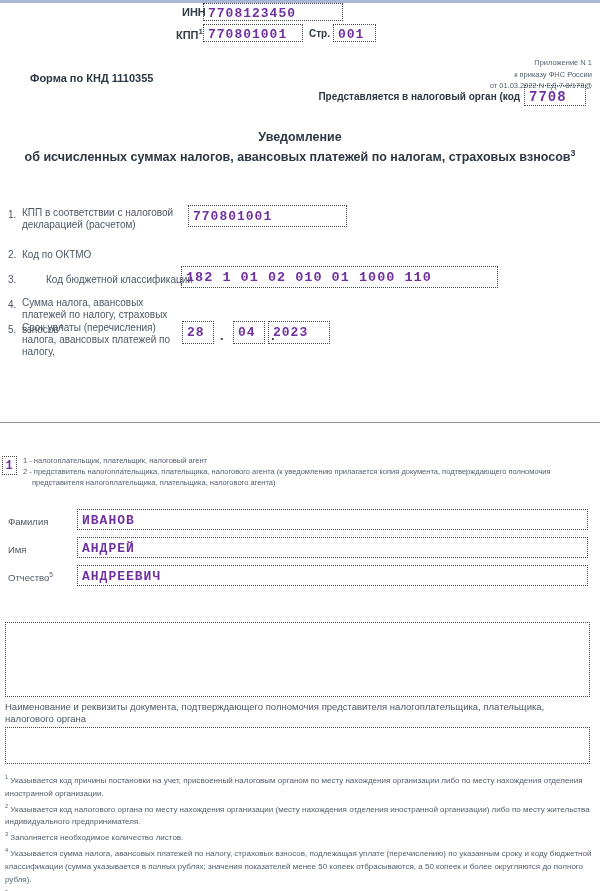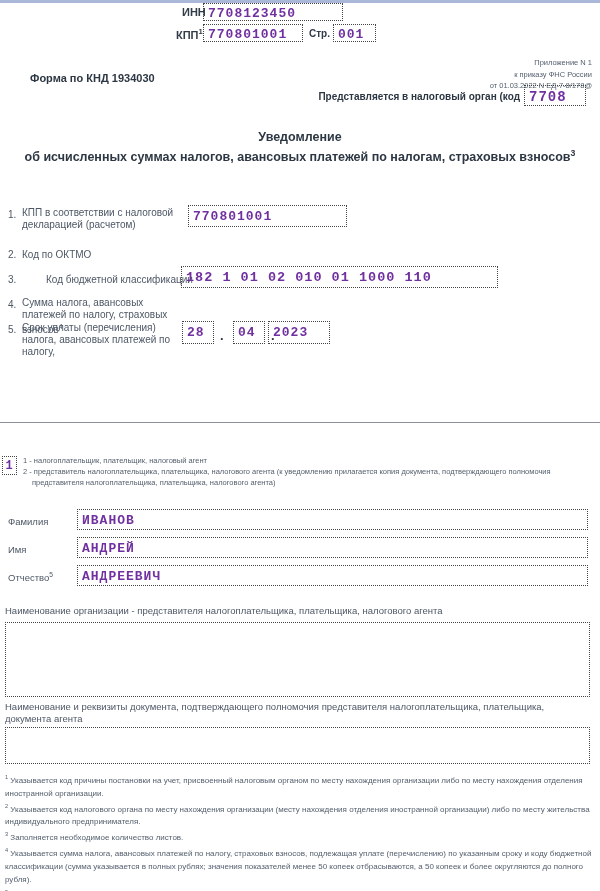--- a/index.html
+++ b/index.html
@@ -37,21 +37,21 @@
 
   <div class="abs lbl blbl" style="left:309px;top:28px;font-size:10px;">Стр.</div>
   <div class="abs dbox" style="left:333px;top:24px;width:43px;height:18px;">001</div>
 
   <div class="abs appendix" style="right:8px;top:9px;width:180px;margin-top:48px;">
     <div>Приложение N 1</div>
     <div>к приказу ФНС России</div>
     <div>от 01.03.2022 N ЕД-7-8/178@</div>
   </div>
 
-  <div class="abs hd" style="left:30px;top:72px;font-size:11px;">Форма по КНД 1934030</div>
+  <div class="abs hd" style="left:30px;top:72px;font-size:11px;">Форма по КНД 1110355</div>
 
   <div class="abs hd" style="left:0px;top:91px;width:520px;text-align:right;font-size:10px;">Представляется в налоговый орган (код</div>
   <div class="abs dbox" style="left:524px;top:85px;width:62px;height:21px;font-size:14px;padding-top:3px;">7708</div>
 
   <div class="abs hd" style="left:0;top:130px;width:600px;text-align:center;font-size:12.5px;">Уведомление</div>
   <div class="abs hd" style="left:0;top:148px;width:600px;text-align:center;font-size:12.5px;"><span>об исчисленных суммах налогов, авансовых платежей по налогам, страховых взносов</span><sup>3</sup></div>
 
   <div class="abs num" style="left:8px;top:209px;">1.</div>
   <div class="abs lbl" style="left:22px;top:207px;width:152px;line-height:12px;">КПП в соответствии с налоговой декларацией (расчетом)</div>
   <div class="abs dbox" style="left:188px;top:205px;width:159px;height:22px;padding-top:3px;">770801001</div>
@@ -84,26 +84,25 @@
 
   <div class="abs lbl-sm" style="left:8px;top:516px;">Фамилия</div>
   <div class="abs dbox" style="left:77px;top:509px;width:511px;height:21px;padding-top:3px;">ИВАНОВ</div>
 
   <div class="abs lbl-sm" style="left:8px;top:544px;">Имя</div>
   <div class="abs dbox" style="left:77px;top:537px;width:511px;height:21px;padding-top:3px;">АНДРЕЙ</div>
 
   <div class="abs lbl-sm" style="left:8px;top:571px;"><span>Отчество</span><sup>5</sup></div>
   <div class="abs dbox" style="left:77px;top:565px;width:511px;height:21px;padding-top:3px;">АНДРЕЕВИЧ</div>
 
-  <div class="abs lbl-sm" style="left:5px;top:605px;width:580px;">Наименование организации - представителя налогоплательщика, плательщика, налогового агента</div>
   <div class="abs dbox empty" style="left:5px;top:622px;width:585px;height:75px;"></div>
 
   <div class="abs lbl-sm" style="left:5px;top:701px;width:575px;line-height:12px;">
     <div>Наименование и реквизиты документа, подтверждающего полномочия представителя налогоплательщика, плательщика,</div>
-    <div>документа агента</div>
+    <div>налогового органа</div>
   </div>
   <div class="abs dbox empty" style="left:5px;top:727px;width:585px;height:37px;"></div>
 
   <div class="abs" style="left:5px;top:771px;width:590px;">
     <div class="fn"><sup>1</sup> <span>Указывается код причины постановки на учет, присвоенный налоговым органом по месту нахождения организации либо по месту нахождения отделения иностранной организации.</span></div>
     <div class="fn"><sup>2</sup> <span>Указывается код налогового органа по месту нахождения организации (месту нахождения отделения иностранной организации) либо по месту жительства индивидуального предпринимателя.</span></div>
     <div class="fn"><sup>3</sup> <span>Заполняется необходимое количество листов.</span></div>
     <div class="fn"><sup>4</sup> <span>Указывается сумма налога, авансовых платежей по налогу, страховых взносов, подлежащая уплате (перечислению) по указанным сроку и коду бюджетной классификации (сумма указывается в полных рублях; значения показателей менее 50 копеек отбрасываются, а 50 копеек и более округляются до полного рубля).</span></div>
     <div class="fn"><sup>5</sup> <span>Отчество указывается при наличии.</span></div>
   </div>

